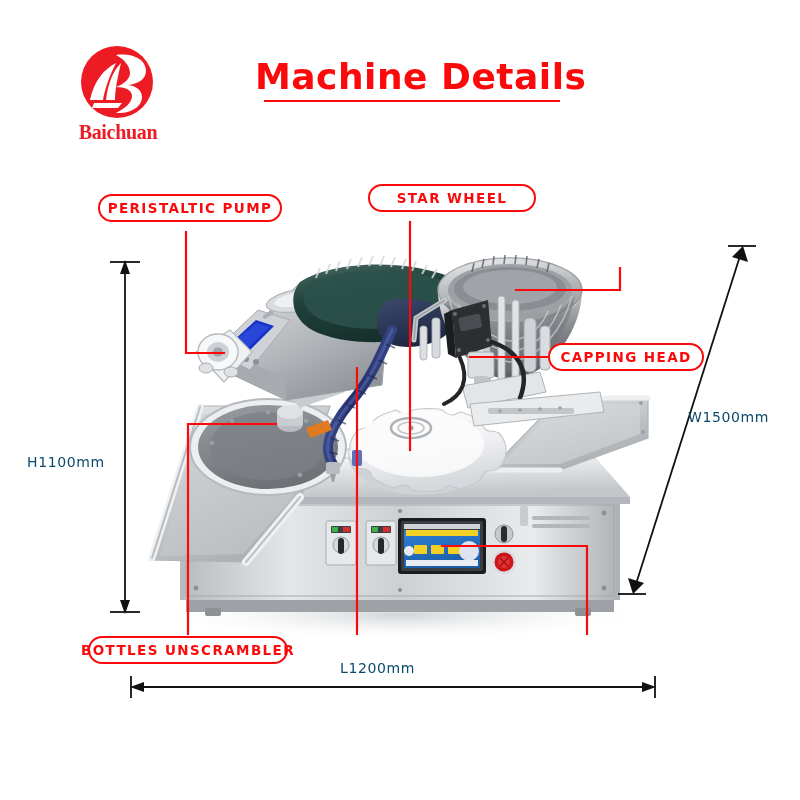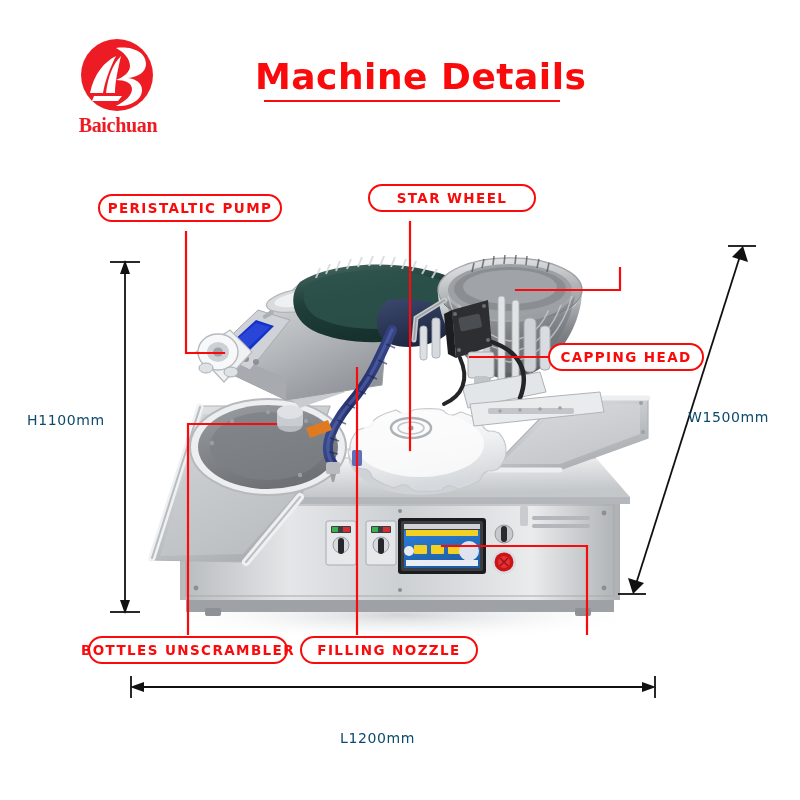--- a/index.html
+++ b/index.html
@@ -6,21 +6,21 @@
   body{
     width:800px;height:800px;
     background:#ffffff;
     font-family:"Liberation Sans", sans-serif;
     overflow:hidden;
     position:relative;
   }
   #stage{position:absolute;left:0;top:0;width:800px;height:800px;}
 
   
-  .logo-wrap{position:absolute;left:62px;top:38px;width:115px;height:105px;}
+  .logo-wrap{position:absolute;left:62px;top:45px;width:115px;height:105px;}
   .logo-mark{position:absolute;left:10px;top:0;width:90px;height:78px;}
   .logo-text{
     position:absolute;left:0;top:76px;width:112px;text-align:center;
     font-family:"Liberation Serif", serif;
     font-weight:bold;font-size:20px;color:#ed1c24;letter-spacing:-.3px;
   }
 
   
   .title{
     position:absolute;left:255px;top:56px;width:320px;
@@ -484,24 +484,21 @@
 
 
   <div class="pill" style="left:548px;top:343px;width:156px;">
     <span>CAPPING HEAD</span>
   </div>
 
   <div class="pill" style="left:88px;top:636px;width:200px;">
     <span>BOTTLES UNSCRAMBLER</span>
   </div>
 
-  <div class="pill" style="left:300px;top:636px;width:178px;">
-    <span>FILLING NOZZLE</span>
-  </div>
-
-
-  <div class="dim" style="left:27px;top:412px;text-align:center;">H1100mm</div>
+
+
+  <div class="dim" style="left:27px;top:454px;text-align:center;">H1100mm</div>
 
   <div class="dim" style="left:688px;top:409px;">W1500mm</div>
 
-  <div class="dim" style="left:340px;top:730px;">L1200mm</div>
+  <div class="dim" style="left:340px;top:660px;">L1200mm</div>
 
 </div>
 
 </body></html>

